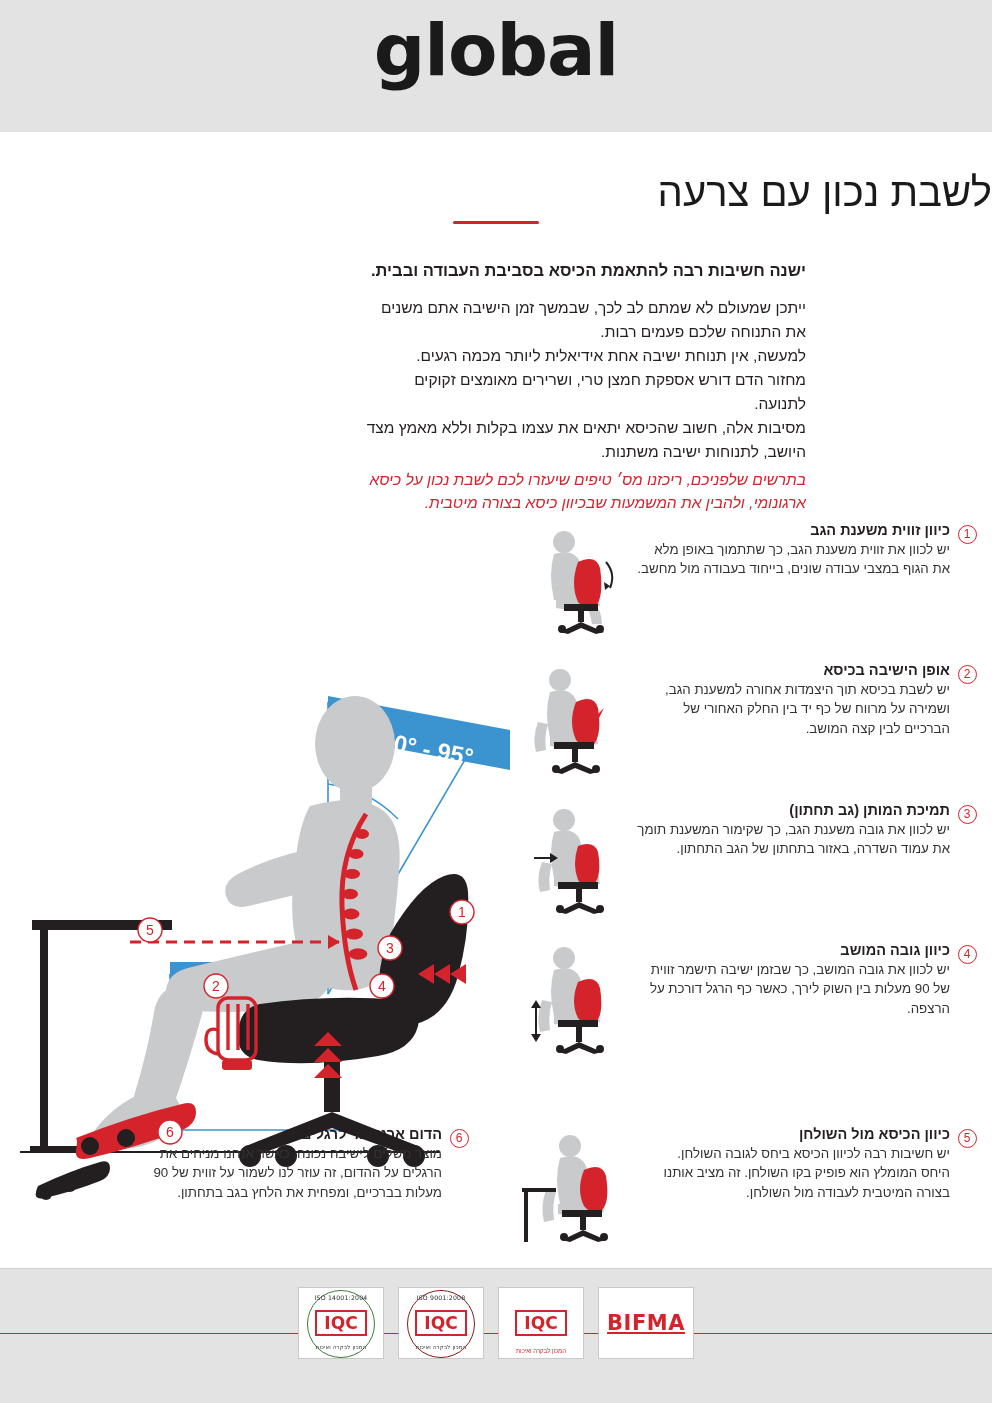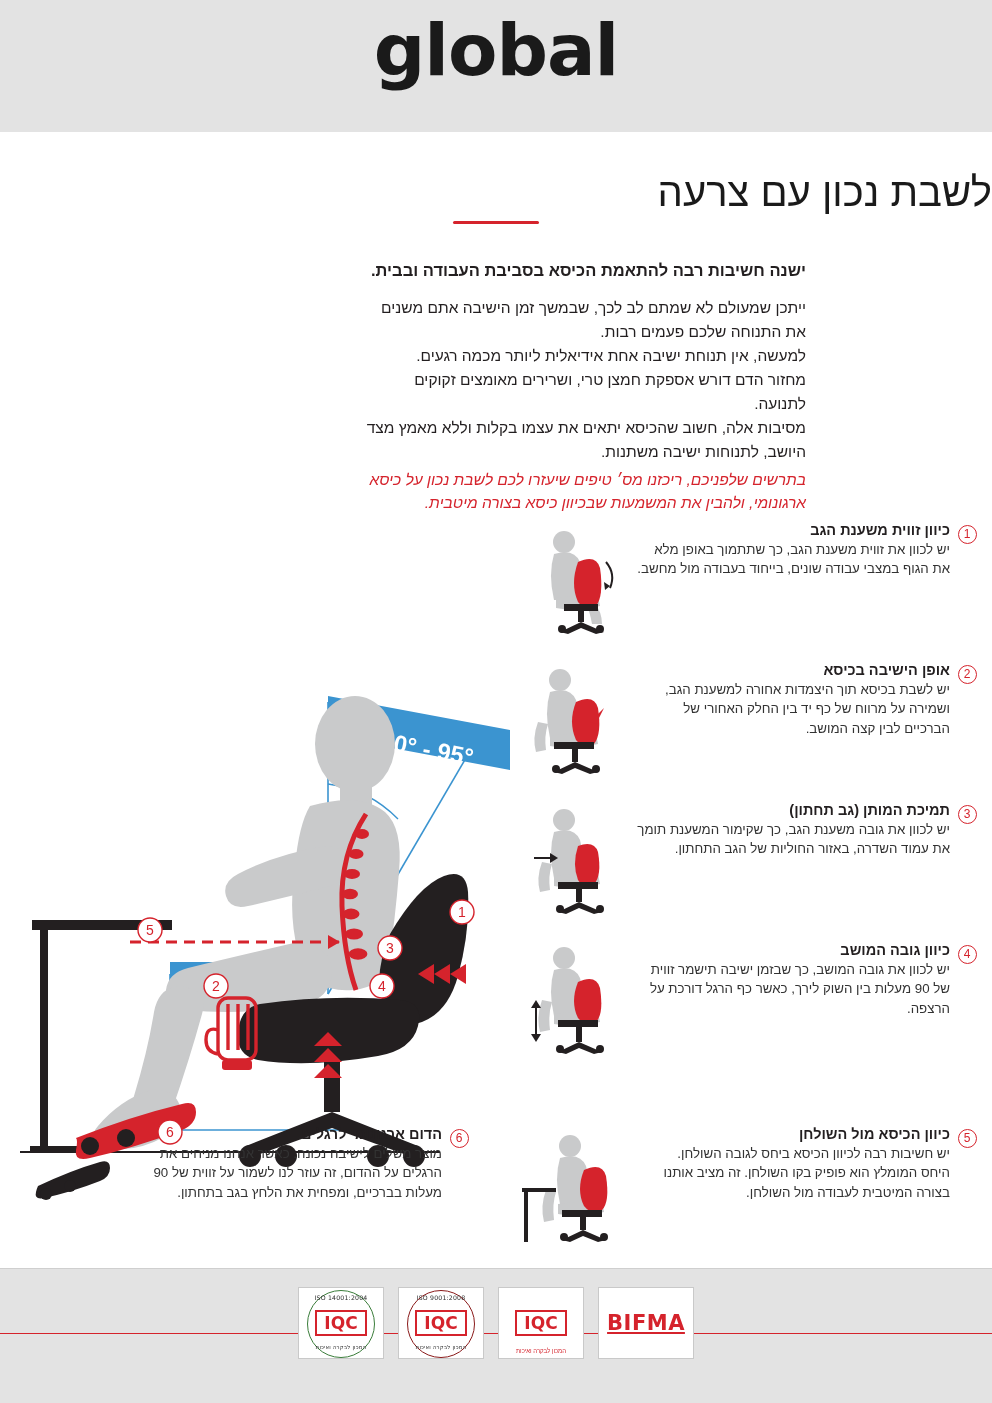--- a/index.html
+++ b/index.html
@@ -475,21 +475,21 @@
         </svg>
       </div>
     </div>
 
     <div class="tip">
       <div class="tip-num">
         <span class="num-circle">3</span>
       </div>
       <div class="tip-text">
         <div class="tip-title">תמיכת המותן (גב תחתון)</div>
-        <div class="tip-body">יש לכוון את גובה משענת הגב, כך שקימור המשענת תומך את עמוד השדרה, באזור החוליות של הגב התחתון.</div>
+        <div class="tip-body">יש לכוון את גובה משענת הגב, כך שקימור המשענת תומך את עמוד השדרה, באזור בתחתון של הגב התחתון.</div>
       </div>
       <div class="tip-fig">
         <svg width="110" height="112" viewBox="0 0 110 112">
           <g fill="#c9cacb">
             <circle cx="44" cy="18" r="11"></circle>
             <path d="M34 30 q20 -6 26 8 q6 22 2 38 l-28 0 q-6 -26 0 -46z"></path>
             <path d="M34 74 q30 -4 44 -2 l2 10 q-24 6 -46 2z"></path>
             <path d="M22 60 q-6 16 -2 30 l10 -2 q-2 -14 2 -26z"></path>
           </g>
           <path d="M58 44 q16 -6 20 6 q4 24 -4 32 q-10 6 -16 -4 q-6 -16 0 -34z" fill="#d5232c"></path>

